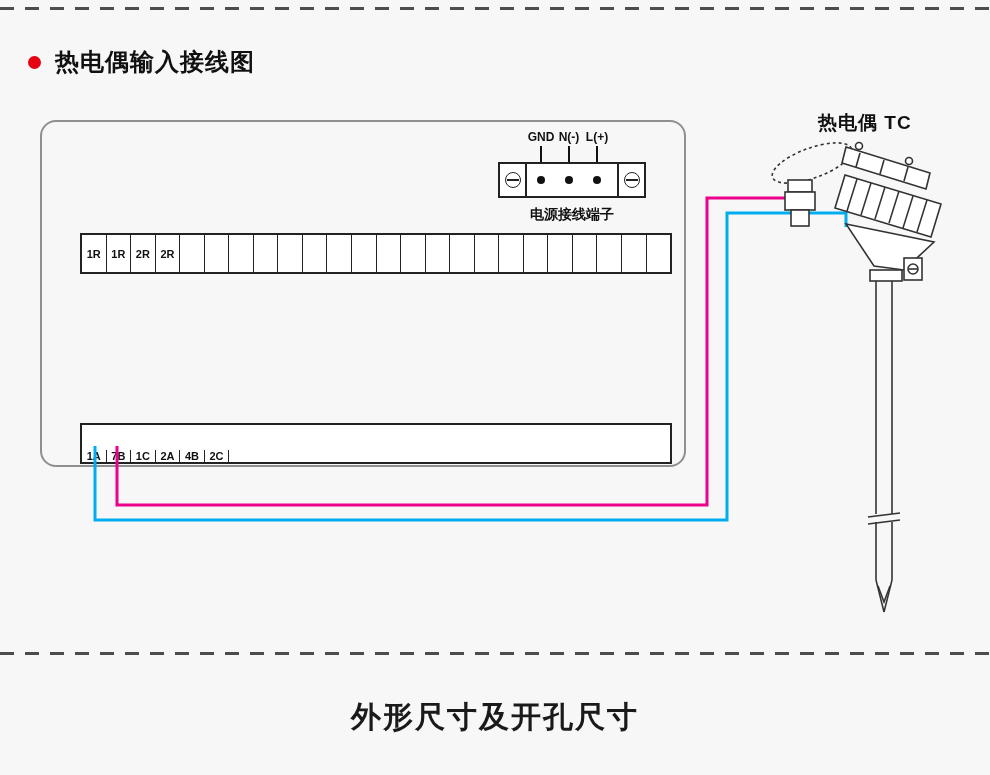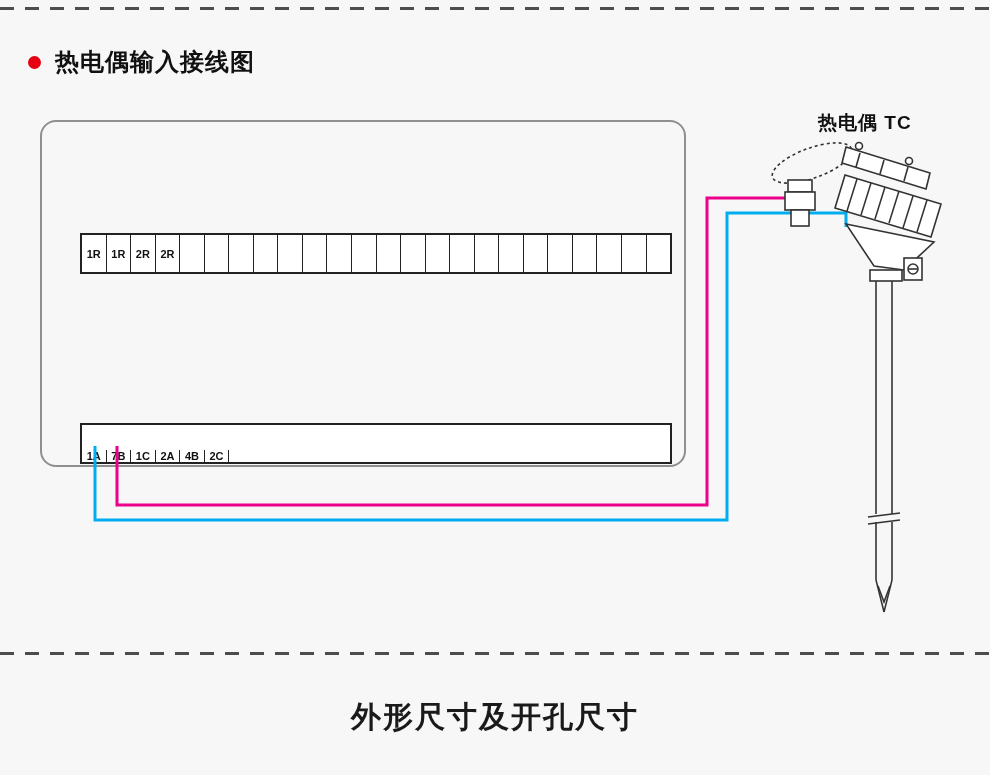--- a/index.html
+++ b/index.html
@@ -69,20 +69,40 @@
 
   <div class="dash-line dash-top"></div>
 
   <div class="title-row">
     <div class="bullet"></div>
     <div class="main-title">热电偶输入接线图</div>
   </div>
 
   <div class="panel"></div>
 
+  <div class="pwr">
+    <div class="pwr-label" style="left:36px">GND</div>
+    <div class="pwr-label" style="left:64px">N(-)</div>
+    <div class="pwr-label" style="left:92px">L(+)</div>
+    <div class="pwr-lead" style="left:50px"></div>
+    <div class="pwr-lead" style="left:78px"></div>
+    <div class="pwr-lead" style="left:106px"></div>
+    <div class="pwr-block">
+      <div class="pwr-endcell left">
+        <div class="screw"></div>
+      </div>
+      <div class="pwr-endcell right">
+        <div class="screw"></div>
+      </div>
+    </div>
+    <div class="pwr-dot" style="left:47px"></div>
+    <div class="pwr-dot" style="left:75px"></div>
+    <div class="pwr-dot" style="left:103px"></div>
+    <div class="pwr-caption">电源接线端子</div>
+  </div>
 
   <div class="strip strip-top">
       <div class="cell">1R</div>
       <div class="cell">1R</div>
       <div class="cell">2R</div>
       <div class="cell">2R</div>
       <div class="cell"></div>
       <div class="cell"></div>
       <div class="cell"></div>
       <div class="cell"></div>

